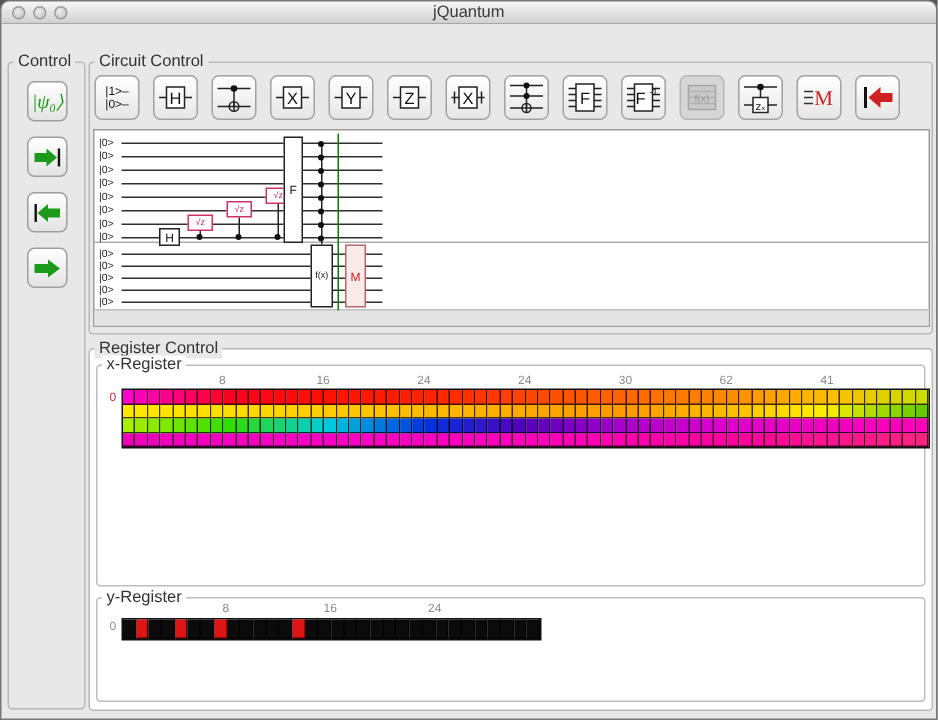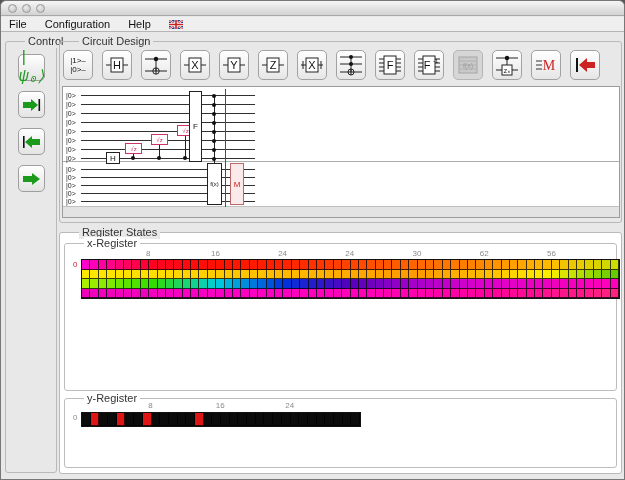--- a/index.html
+++ b/index.html
@@ -24,21 +24,21 @@
   
   #menubar {
     position:absolute; left:0; top:16px; width:100%; height:15px;
     background:#efefef; border-bottom:1px solid #b5b5b5;
     display:flex; align-items:center; padding-left:8px; gap:18px;
   }
   .menu-item { font-size:11px; color:#111; }
   #flag { width:14px; height:9px; display:inline-block; }
   
   .groupbox { position:absolute; border:1px solid #b9b9b9; border-radius:3px; }
-  .group-label { position:absolute; top:-7px; left:19px; font-size:11px;
+  .group-label { position:absolute; top:-7px; left:3px; font-size:11px;
         color:#333; padding:0 3px; background:#e8e8e8; line-height:13px; }
   
   #control-box { left:4px; top:40px; width:52px; height:432px; }
   .ctl-btn { position:absolute; left:12px; width:27px; height:27px;
         border:1px solid #9f9f9f; border-radius:5px;
         background:linear-gradient(#ffffff,#e3e3e3);
         display:flex; align-items:center; justify-content:center; cursor:default; }
   
   #circuit-box { left:58px; top:40px; width:563px; height:182px; }
   #toolbar { position:absolute; left:3px; top:6px; width:556px; height:34px;
@@ -78,42 +78,29 @@
 </style>
 </head>
 <body>
 
 <div id="window">
 
   <div id="titlebar">
     <span class="tl" style="left:7px"></span>
     <span class="tl" style="left:21px"></span>
     <span class="tl" style="left:35px"></span>
+    <div id="win-title">jQuantum</div>
   </div>
 
-  <div id="menubar">
-      <span class="menu-item">File</span>
-      <span class="menu-item">Configuration</span>
-      <span class="menu-item">Help</span>
-      <span id="flag">
-        <svg width="14" height="9" viewBox="0 0 14 9">
-  <rect width="14" height="9" fill="#1e3a8a"></rect>
-  <path d="M0 0 L14 9 M14 0 L0 9" stroke="#fff" stroke-width="2.2"></path>
-  <path d="M0 0 L14 9 M14 0 L0 9" stroke="#c22" stroke-width="0.9"></path>
-  <path d="M7 0 V9 M0 4.5 H14" stroke="#fff" stroke-width="3"></path>
-  <path d="M7 0 V9 M0 4.5 H14" stroke="#c22" stroke-width="1.6"></path>
-        </svg>
-      </span>
-    </div>
 
   <div id="control-box" class="groupbox">
     <span class="group-label">Control</span>
     <div id="control-buttons">
         <div class="ctl-btn" style="top: 12px;">
-          <span style="font-family:Liberation Mono, monospace;font-style:italic;color:#1c9a1c;font-size:16px;">|ψ₀〉</span>
+          <span style="font-family:Liberation Serif, serif;font-style:italic;color:#1c9a1c;font-size:13px;">|ψ₀〉</span>
         </div>
         <div class="ctl-btn" style="top: 49px;">
           <svg width="19" height="14" viewBox="0 0 19 14">
       <polygon points="1,4 9,4 9,1 16,7 9,13 9,10 1,10" fill="#1c9a1c"></polygon>
       <rect x="16.5" y="1" width="1.6" height="12" fill="#111"></rect>
           </svg>
         </div>
         <div class="ctl-btn" style="top: 86px;">
           <svg width="19" height="14" viewBox="0 0 19 14">
       <rect x="1" y="1" width="1.6" height="12" fill="#111"></rect>
@@ -122,21 +109,21 @@
         </div>
         <div class="ctl-btn" style="top: 123px;">
           <svg width="19" height="14" viewBox="0 0 19 14">
       <polygon points="1,4 10,4 10,1 18,7 10,13 10,10 1,10" fill="#1c9a1c"></polygon>
           </svg>
         </div>
       </div>
   </div>
 
   <div id="circuit-box" class="groupbox">
-    <span class="group-label">Circuit Design</span>
+    <span class="group-label">Circuit Control</span>
     <div id="toolbar">
         <div class="tb-btn">
           <div style="font-size:8px;line-height:9px;color:#111;text-align:left;">
       <div>|1&gt;–</div>
             <div>|0&gt;–</div>
           </div>
         </div>
         <div class="tb-btn">
           <svg width="24" height="24" viewBox="0 0 24 24">
       <line x1="1" y1="12" x2="23" y2="12" stroke="#222" stroke-width="1"></line>
@@ -296,33 +283,33 @@
         <div class="dot" style="left: 149px; top: 51.5px;"></div>
         <div class="dot" style="left: 149px; top: 60.5px;"></div>
         <div class="dot" style="left: 149px; top: 69.5px;"></div>
         <div class="gatebox" style="left: 144px; top: 76px; width: 15px; height: 42px; font-size: 6px;">f(x)</div>
         <div class="" style="position: absolute; left: 162px; top: 2px; width: 1px; height: 118px; background: rgb(10, 122, 10);"></div>
         <div class="mbox" style="left: 167px; top: 76px; width: 14px; height: 42px;">M</div>
       </div>
   </div>
 
   <div id="regstates-box" class="groupbox">
-    <span class="group-label">Register States</span>
+    <span class="group-label">Register Control</span>
 
     <div id="xreg-panel" class="white-sub">
       <span class="group-label">x-Register</span>
       <div id="xreg-content">
           <div class="tickrow" style="left: 16px; top: 5px; width: 537.6px; height: 9px;">
             <span class="tick" style="left: 67.2px;">8</span>
             <span class="tick" style="left: 134.4px;">16</span>
             <span class="tick" style="left: 201.6px;">24</span>
             <span class="tick" style="left: 268.8px;">24</span>
             <span class="tick" style="left: 336px;">30</span>
             <span class="tick" style="left: 403.2px;">62</span>
-            <span class="tick" style="left: 470.4px;">56</span>
+            <span class="tick" style="left: 470.4px;">41</span>
           </div>
           <span class="origin0" style="left: 8px; top: 16px; color: rgb(204, 34, 51);">0</span>
           <div class="cellgrid" style="left: 16px; top: 15px; grid-template-columns: repeat(64, 8.4px); grid-auto-rows: 9.5px;">
             <div class="cell" style="background: rgb(255, 0, 204);"></div>
             <div class="cell" style="background: rgb(255, 0, 182);"></div>
             <div class="cell" style="background: rgb(255, 0, 161);"></div>
             <div class="cell" style="background: rgb(255, 0, 139);"></div>
             <div class="cell" style="background: rgb(255, 0, 118);"></div>
             <div class="cell" style="background: rgb(255, 0, 96);"></div>
             <div class="cell" style="background: rgb(255, 0, 74);"></div>

